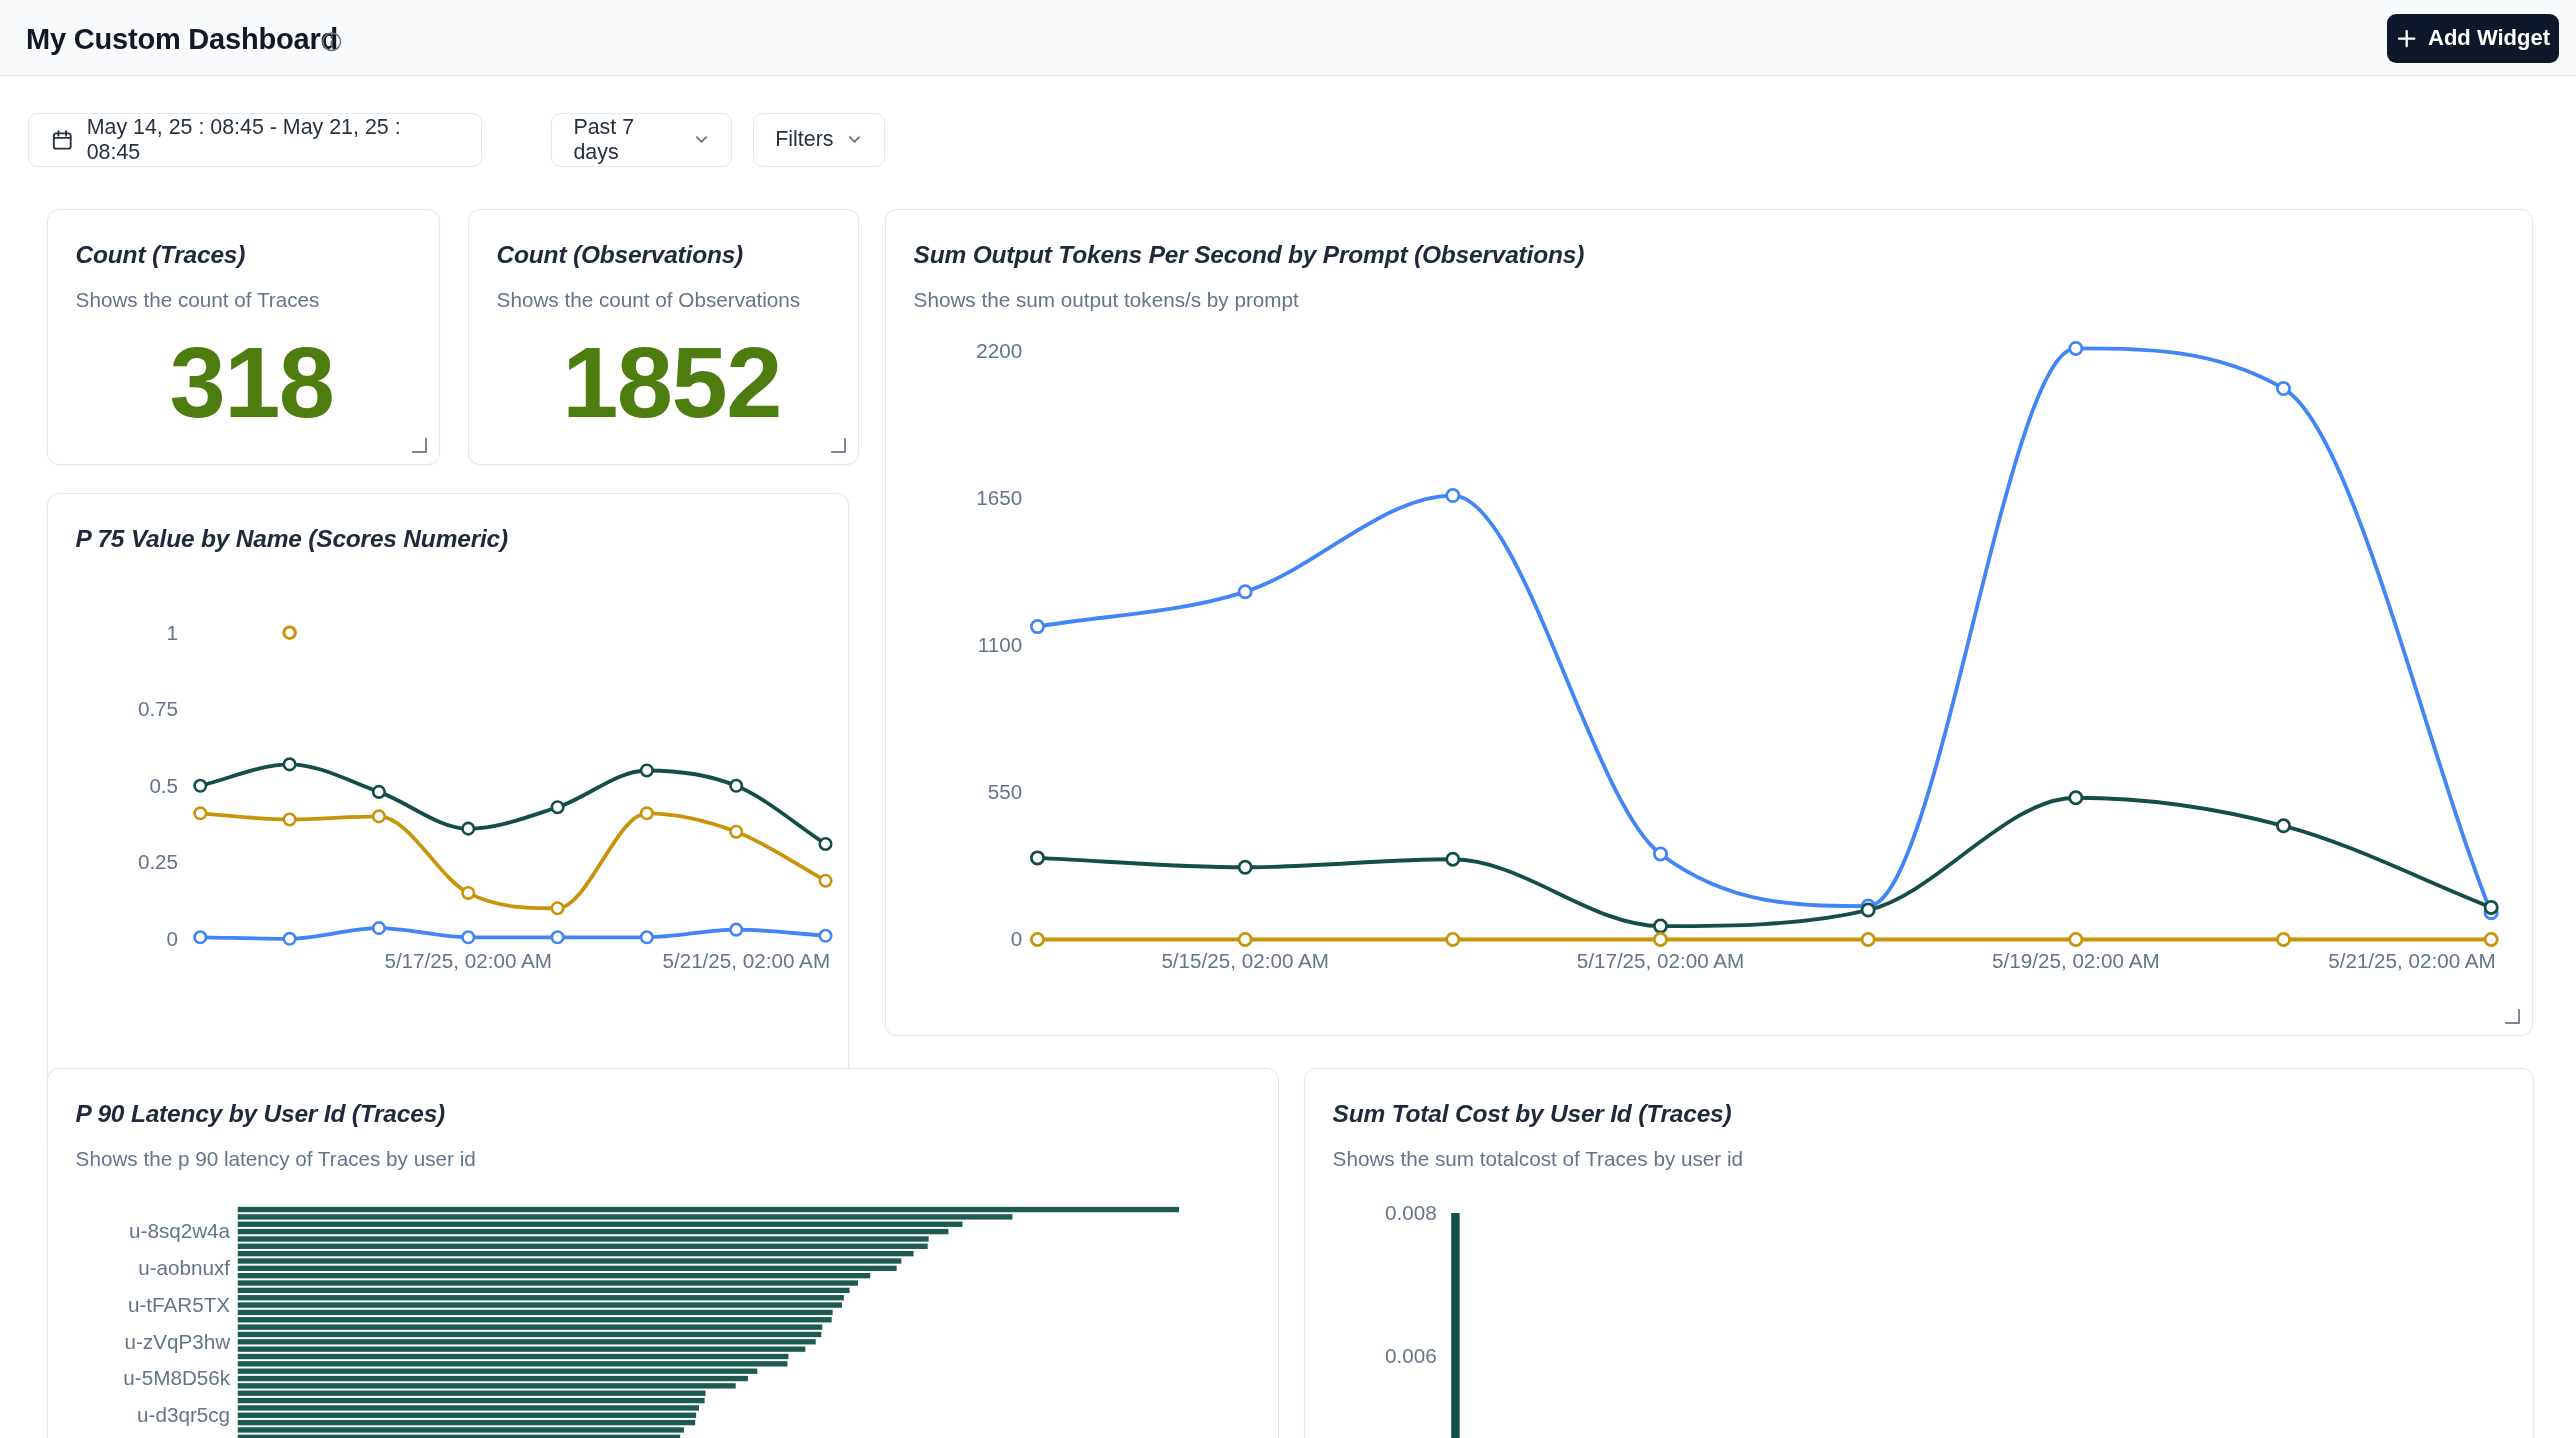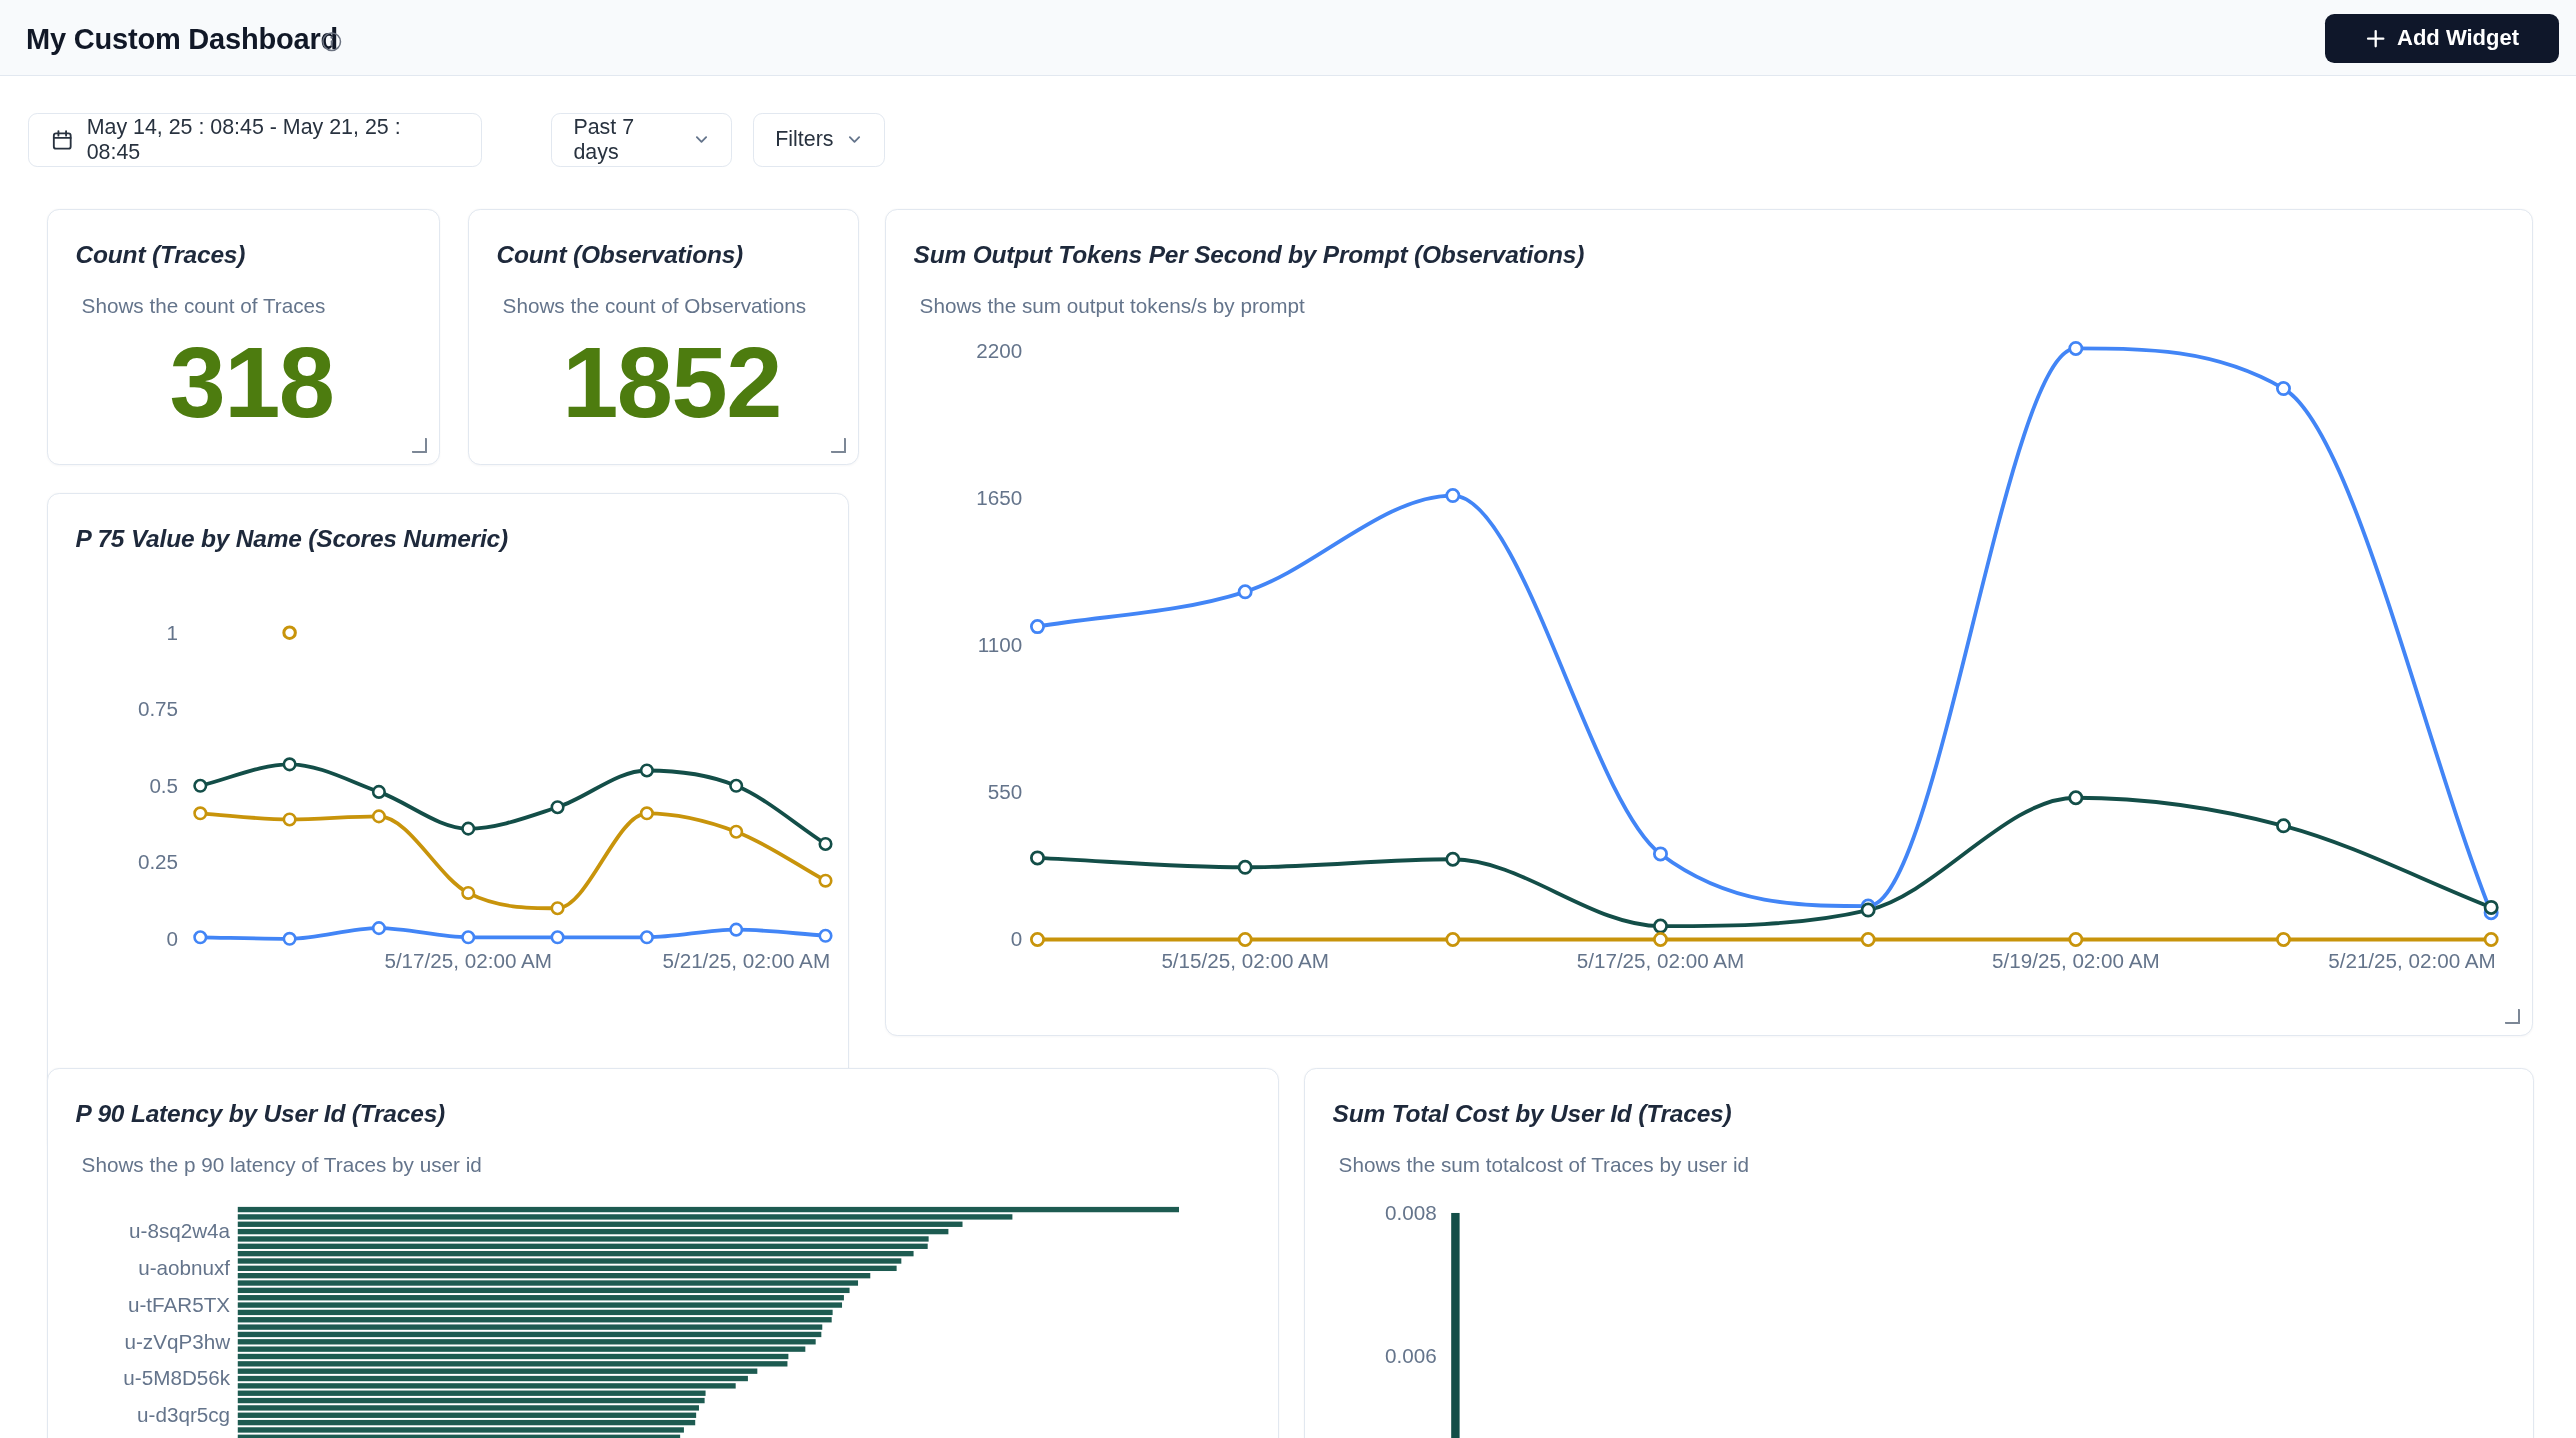--- a/index.html
+++ b/index.html
@@ -15,21 +15,21 @@
   }
   .topbar h1{
     position:absolute;left:26px;top:23px;margin:0;
     font-size:29px;font-weight:700;color:#111827;letter-spacing:-0.2px;text-align:right;
   }
   .info-icon{position:absolute;left:321px;top:31px;width:21.4px;height:21.4px;cursor:pointer;}
   .add-widget{
     position:absolute;right:17px;top:13.8px;height:49px;
     background:#0f172a;color:#ffffff;border:none;border-radius:9.2px;
     font-family:inherit;font-size:22px;font-weight:600;
-    display:flex;align-items:center;gap:10.7px;padding:0 40px;cursor:pointer;
+    display:flex;align-items:center;gap:10.7px;padding:0 9px;cursor:pointer;
   }
   
   .filter-row{position:absolute;left:0;top:99px;width:2576px;height:77px;}
   .pill{
     position:absolute;top:13.8px;height:54px;background:#ffffff;
     border:1.5px solid #e2e8f0;border-radius:9.2px;box-sizing:border-box;
     display:flex;align-items:center;gap:12.2px;
     font-size:21.4px;font-weight:500;color:#28323f;cursor:pointer;padding:0 21.4px;
   }
   .pill-date{left:27.6px;width:454px;}
@@ -40,21 +40,21 @@
     position:absolute;background:#ffffff;border:1.5px solid #e2e8f0;
     border-radius:12.2px;box-sizing:border-box;overflow:hidden;
     box-shadow:0 0.8px 2.3px rgba(15,23,42,.04);
   }
   .card h2{
     position:absolute;left:27.6px;top:31px;margin:0;right:27.6px;
     font-size:24.5px;font-weight:600;color:#1e293b;letter-spacing:-0.2px;
     white-space:nowrap;overflow:hidden;font-style:italic;
   }
   .card .sub{
-    position:absolute;left:27.6px;top:78px;margin:6px;right:27.6px;
+    position:absolute;left:27.6px;top:78px;margin:0;right:27.6px;
     font-size:20.7px;font-weight:400;color:#64748b;white-space:nowrap;overflow:hidden;
   }
   .metric{
     position:absolute;left:16px;right:0;top:115px;text-align:center;
     font-size:101px;font-weight:700;color:#4d7c0f;letter-spacing:-1.5px;
   }
   .chart-host{position:absolute;left:0;top:0;right:0;bottom:0;}
   .chart-host svg{position:absolute;left:0;top:0;}
   .resize-handle{
     position:absolute;right:12.2px;bottom:10.7px;width:13px;height:13px;

